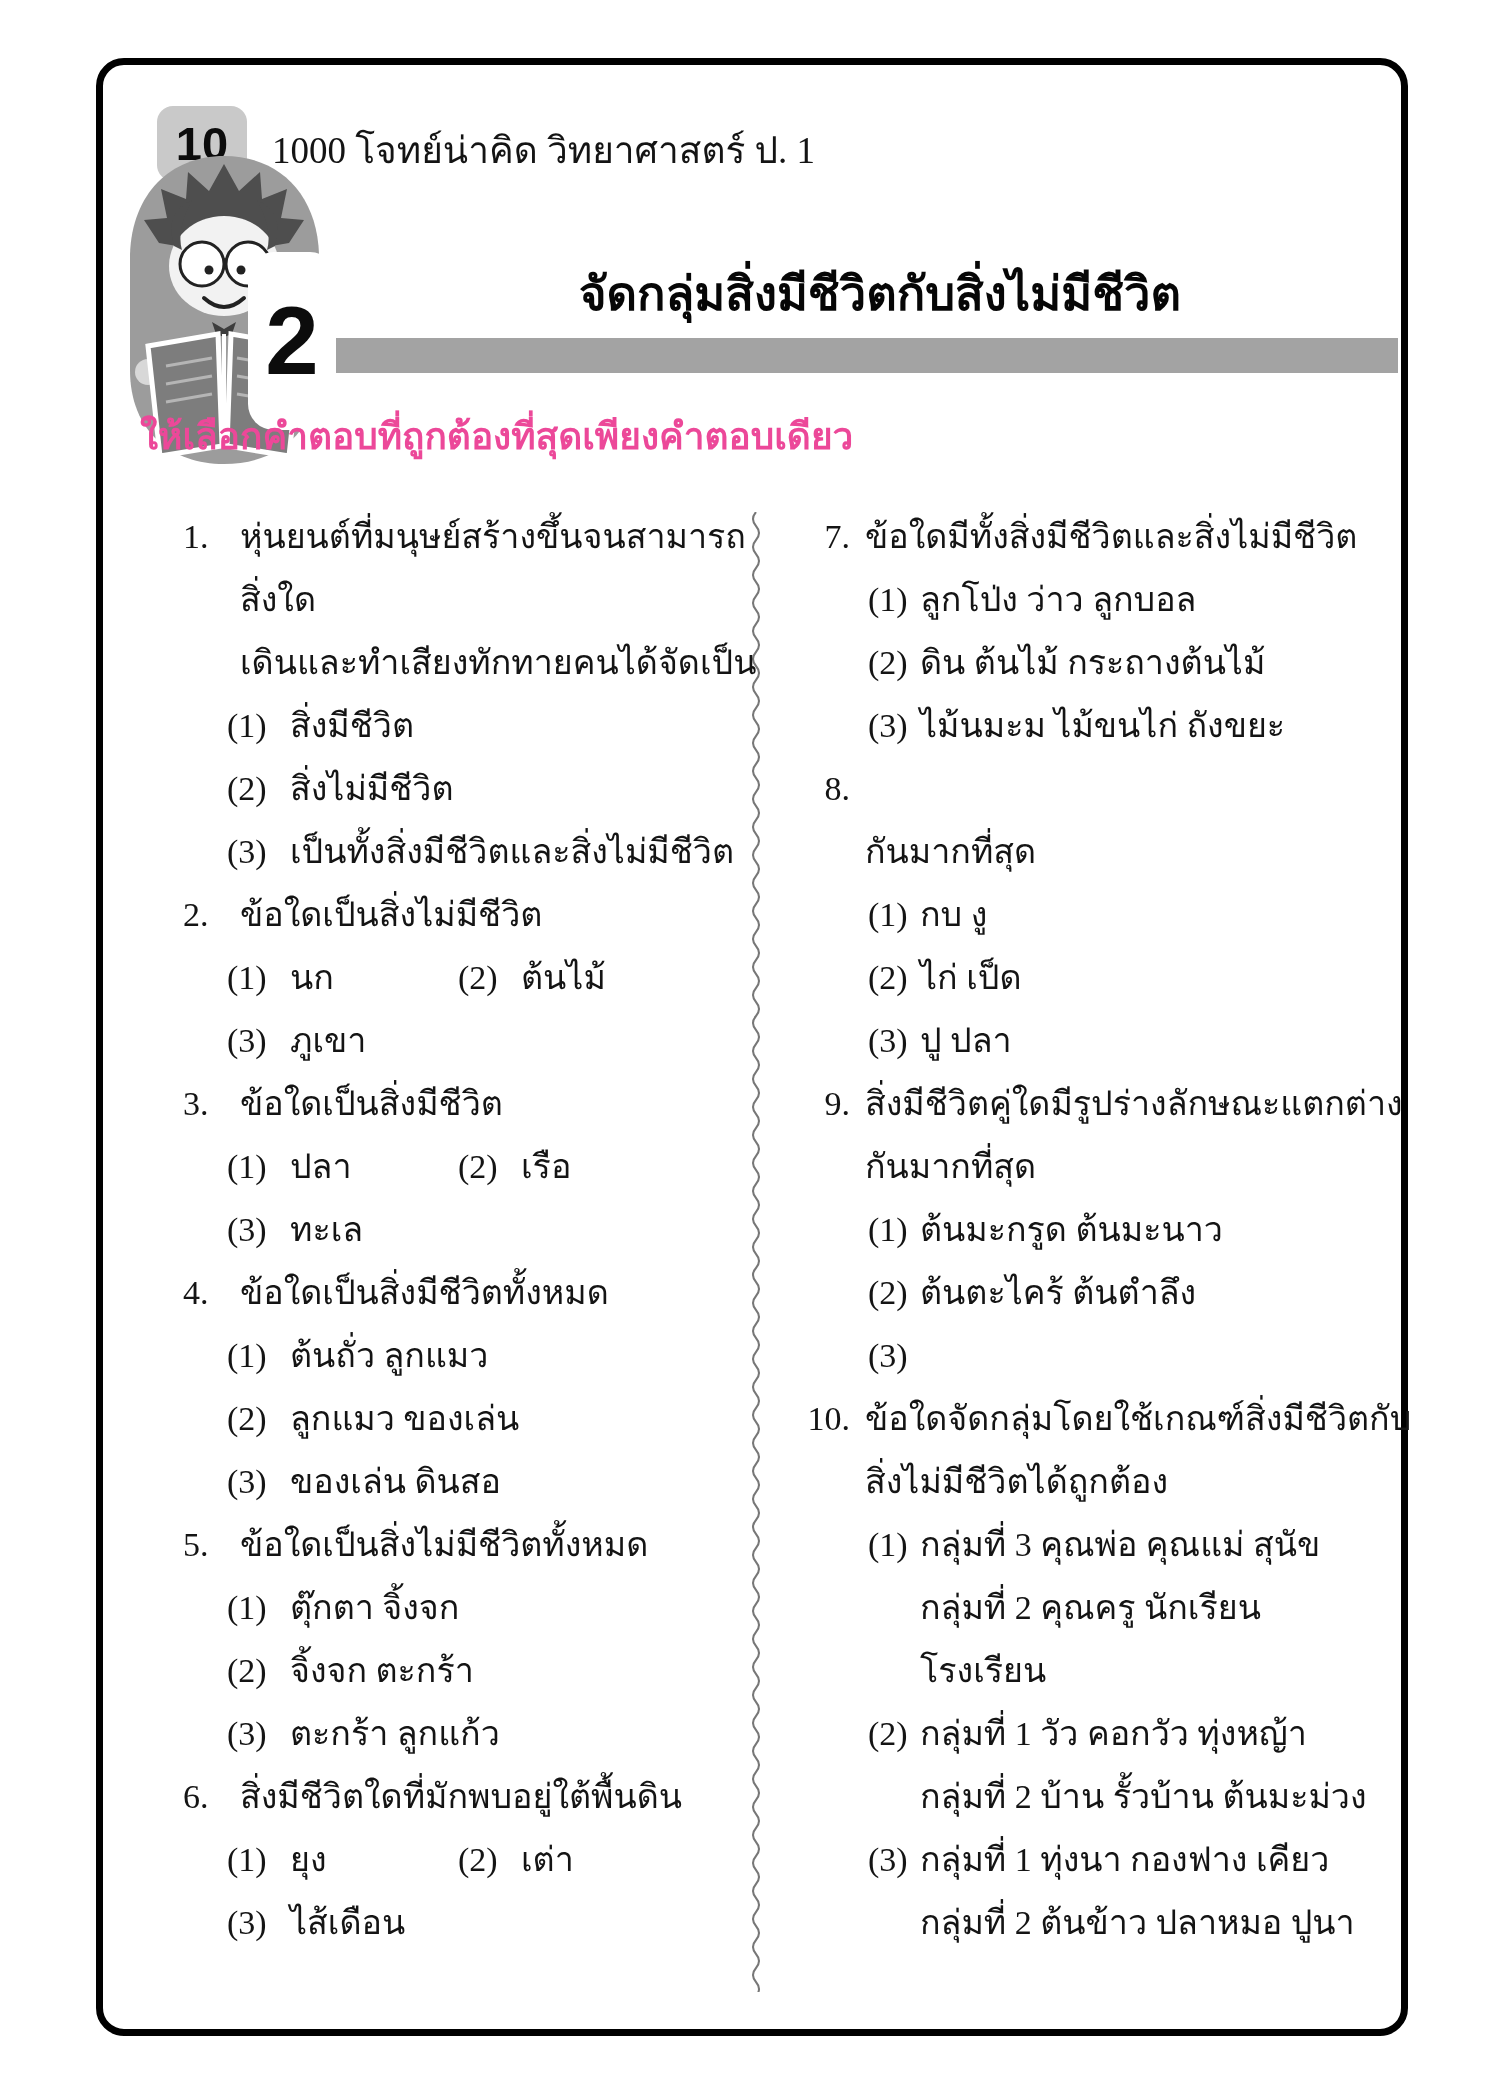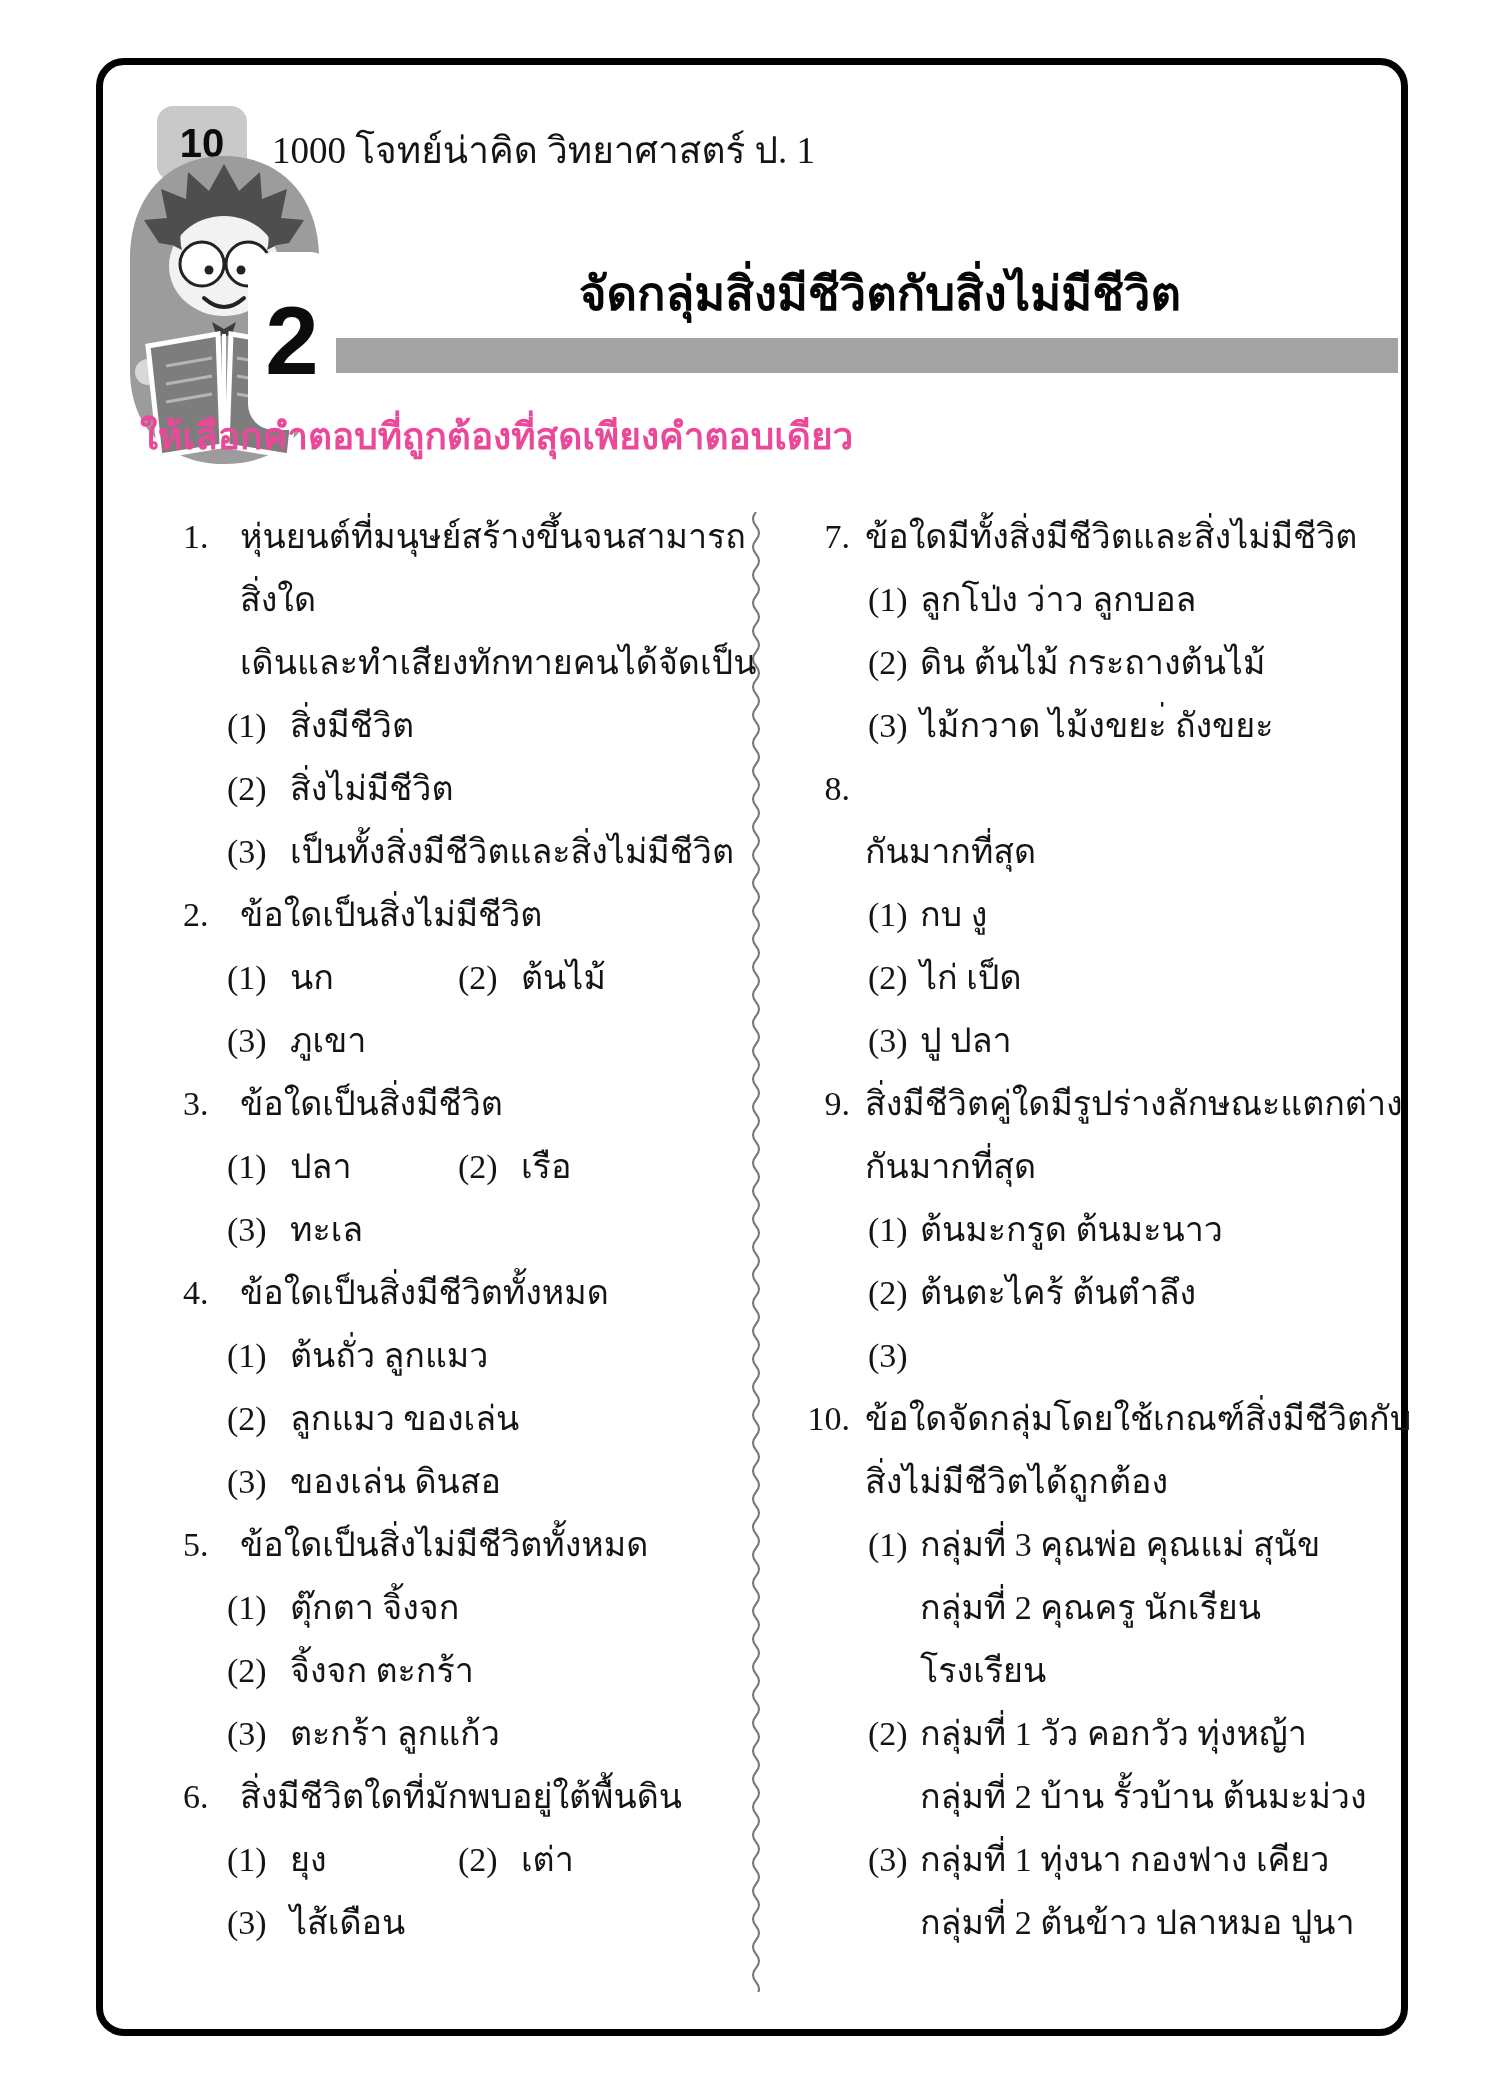--- a/index.html
+++ b/index.html
@@ -8,21 +8,21 @@
     font-family:"Liberation Serif",serif;color:#141414;overflow:hidden;
   }
   .frame{
     position:absolute;left:96px;top:58px;width:1312px;height:1978px;
     border:7px solid #000;border-radius:28px;box-sizing:border-box;
   }
   
   .pagenum-box{
     position:absolute;left:157px;top:106px;width:90px;height:75px;
     background:#c9c9c9;border-radius:16px;display:flex;align-items:center;justify-content:center;
-    font-family:"Liberation Sans",sans-serif;font-weight:bold;font-size:40px;color:#0c0c0c;
+    font-family:"Liberation Sans",sans-serif;font-weight:bold;font-size:47px;color:#0c0c0c;
   }
   .book-title{position:absolute;left:272px;top:120px;font-size:37px;white-space:nowrap;}
   
   .mascot{position:absolute;left:112px;top:150px;}
   .banner-bar{position:absolute;left:300px;top:338px;width:1098px;height:35px;background:#a3a3a3;}
   .chapter-badge{
     position:absolute;left:248px;top:252px;width:88px;height:178px;background:#ffffff;border-radius:26px;
     display:flex;align-items:center;justify-content:center;
     font-family:"Liberation Sans",sans-serif;font-weight:bold;font-size:96px;color:#0c0c0c;
   }
@@ -225,21 +225,21 @@
     <div class="row choice">
         <span class="clabel">(1)</span>
         <span>ลูกโป่ง ว่าว ลูกบอล</span>
       </div>
     <div class="row choice">
         <span class="clabel">(2)</span>
         <span>ดิน ต้นไม้ กระถางต้นไม้</span>
       </div>
     <div class="row choice">
         <span class="clabel">(3)</span>
-        <span>ไม้กวาด ไม้งขยะ่ ถังขยะ</span>
+        <span>ไม้นมะม ไม้ขนไก่ ถังขยะ</span>
       </div>
   </div>
 
   <div>
     <div class="row">
         <span class="qnum">8.</span>
       </div>
     <div class="row">
         <span class="qnum"></span>
         <span>กันมากที่สุด</span>

